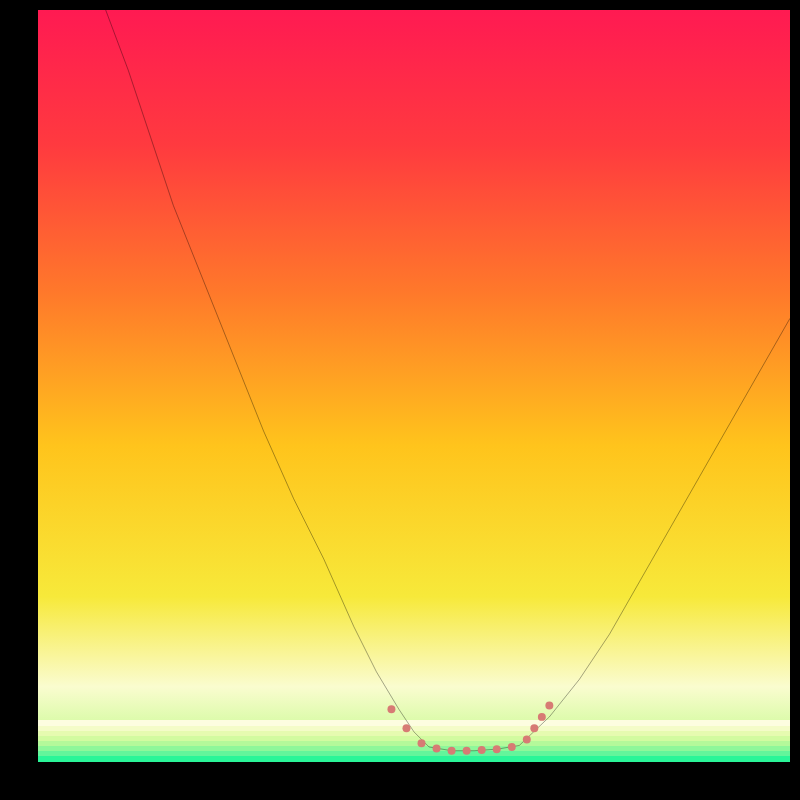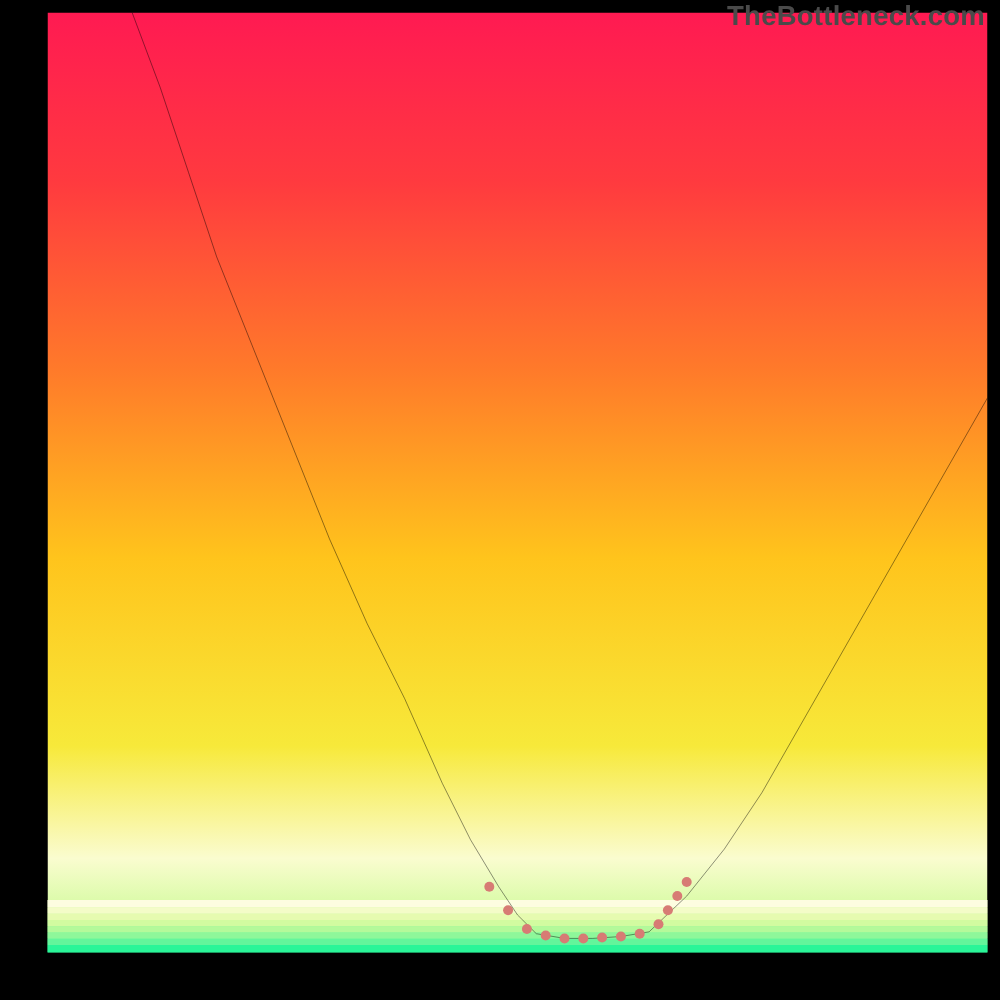--- a/index.html
+++ b/index.html
@@ -106,15 +106,14 @@
           <circle cx="63.00" cy="98.00" r="0.53" fill="#d77b74"></circle>
           <circle cx="65.00" cy="97.00" r="0.53" fill="#d77b74"></circle>
           <circle cx="66.00" cy="95.50" r="0.53" fill="#d77b74"></circle>
           <circle cx="67.00" cy="94.00" r="0.53" fill="#d77b74"></circle>
           <circle cx="68.00" cy="92.50" r="0.53" fill="#d77b74"></circle>
         </g>
     </svg>
 
   </div>
 
-  <div class="watermark">TheBottleneck.com</div>
 
 </div>
 
 </body></html>

